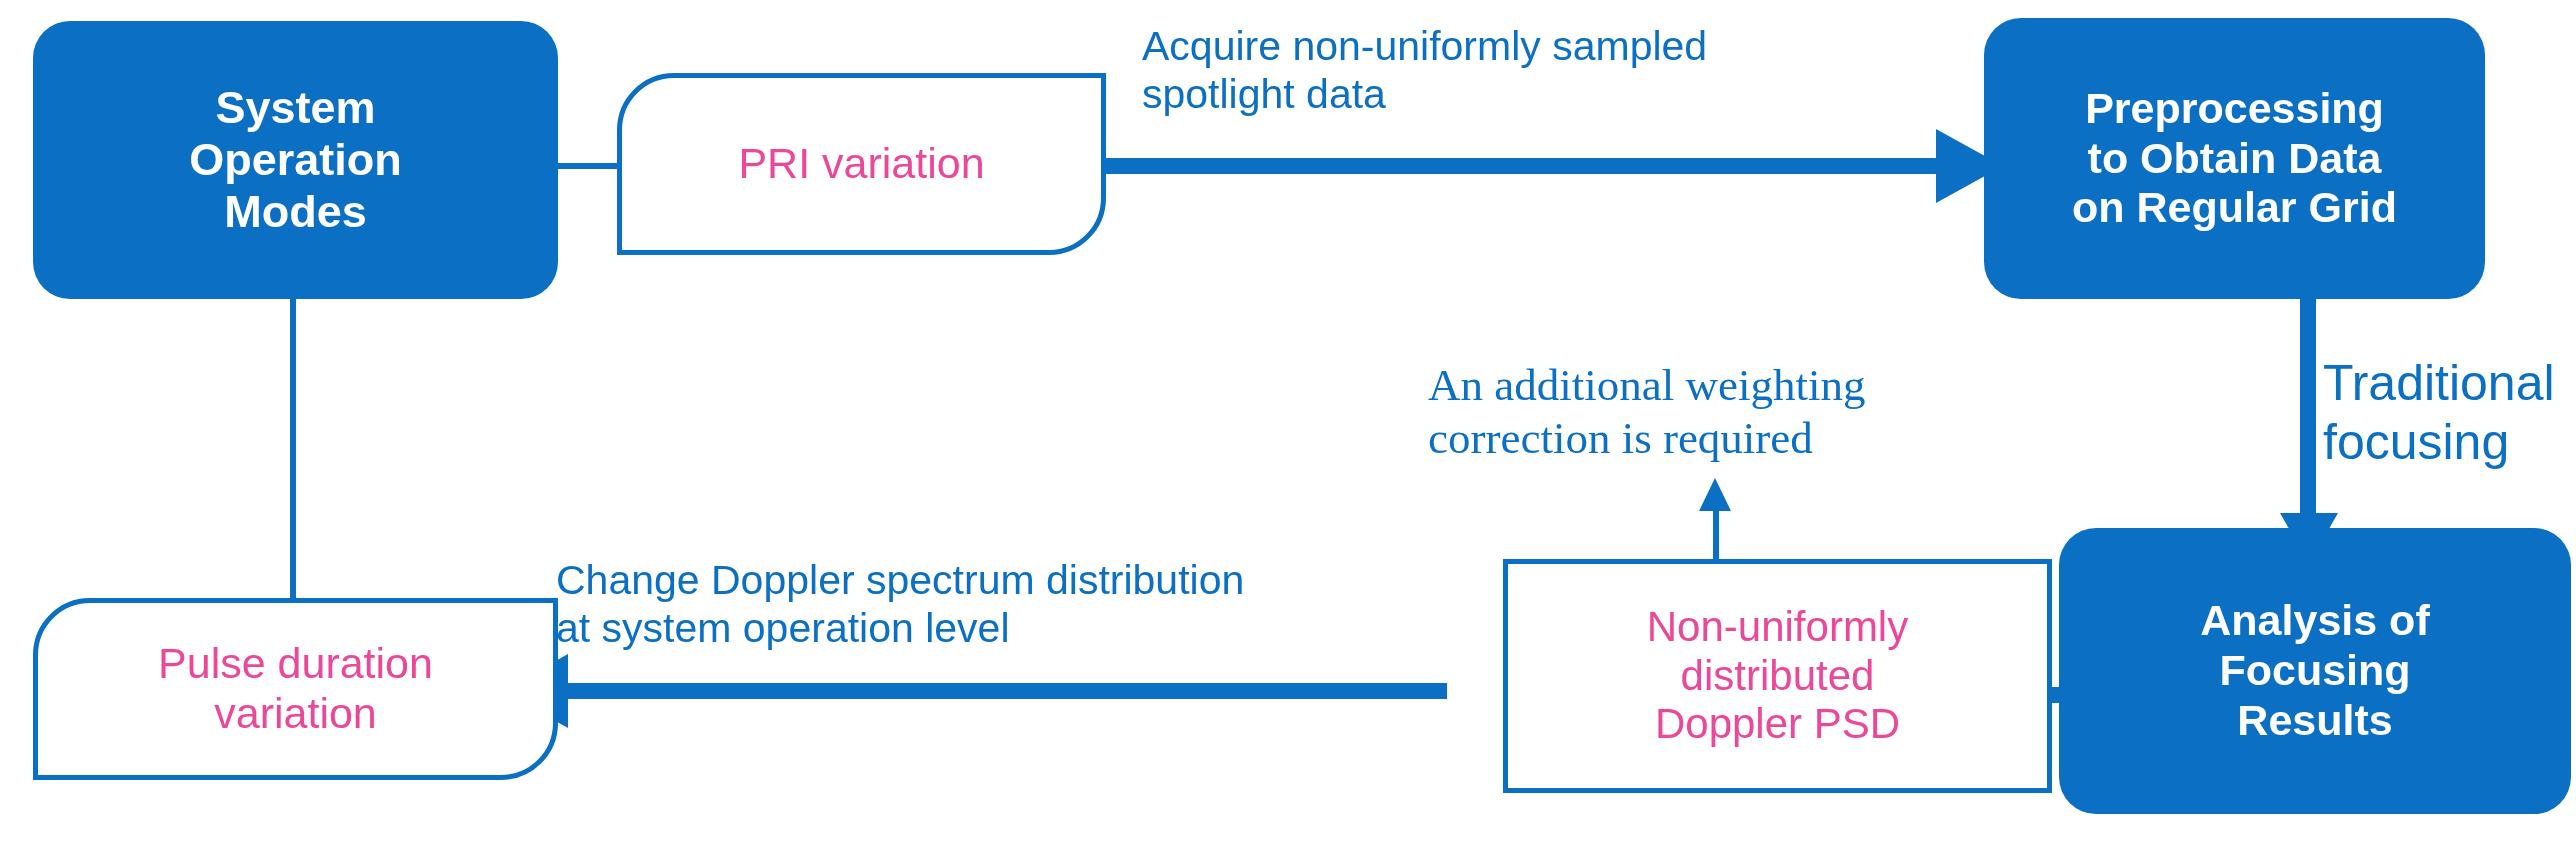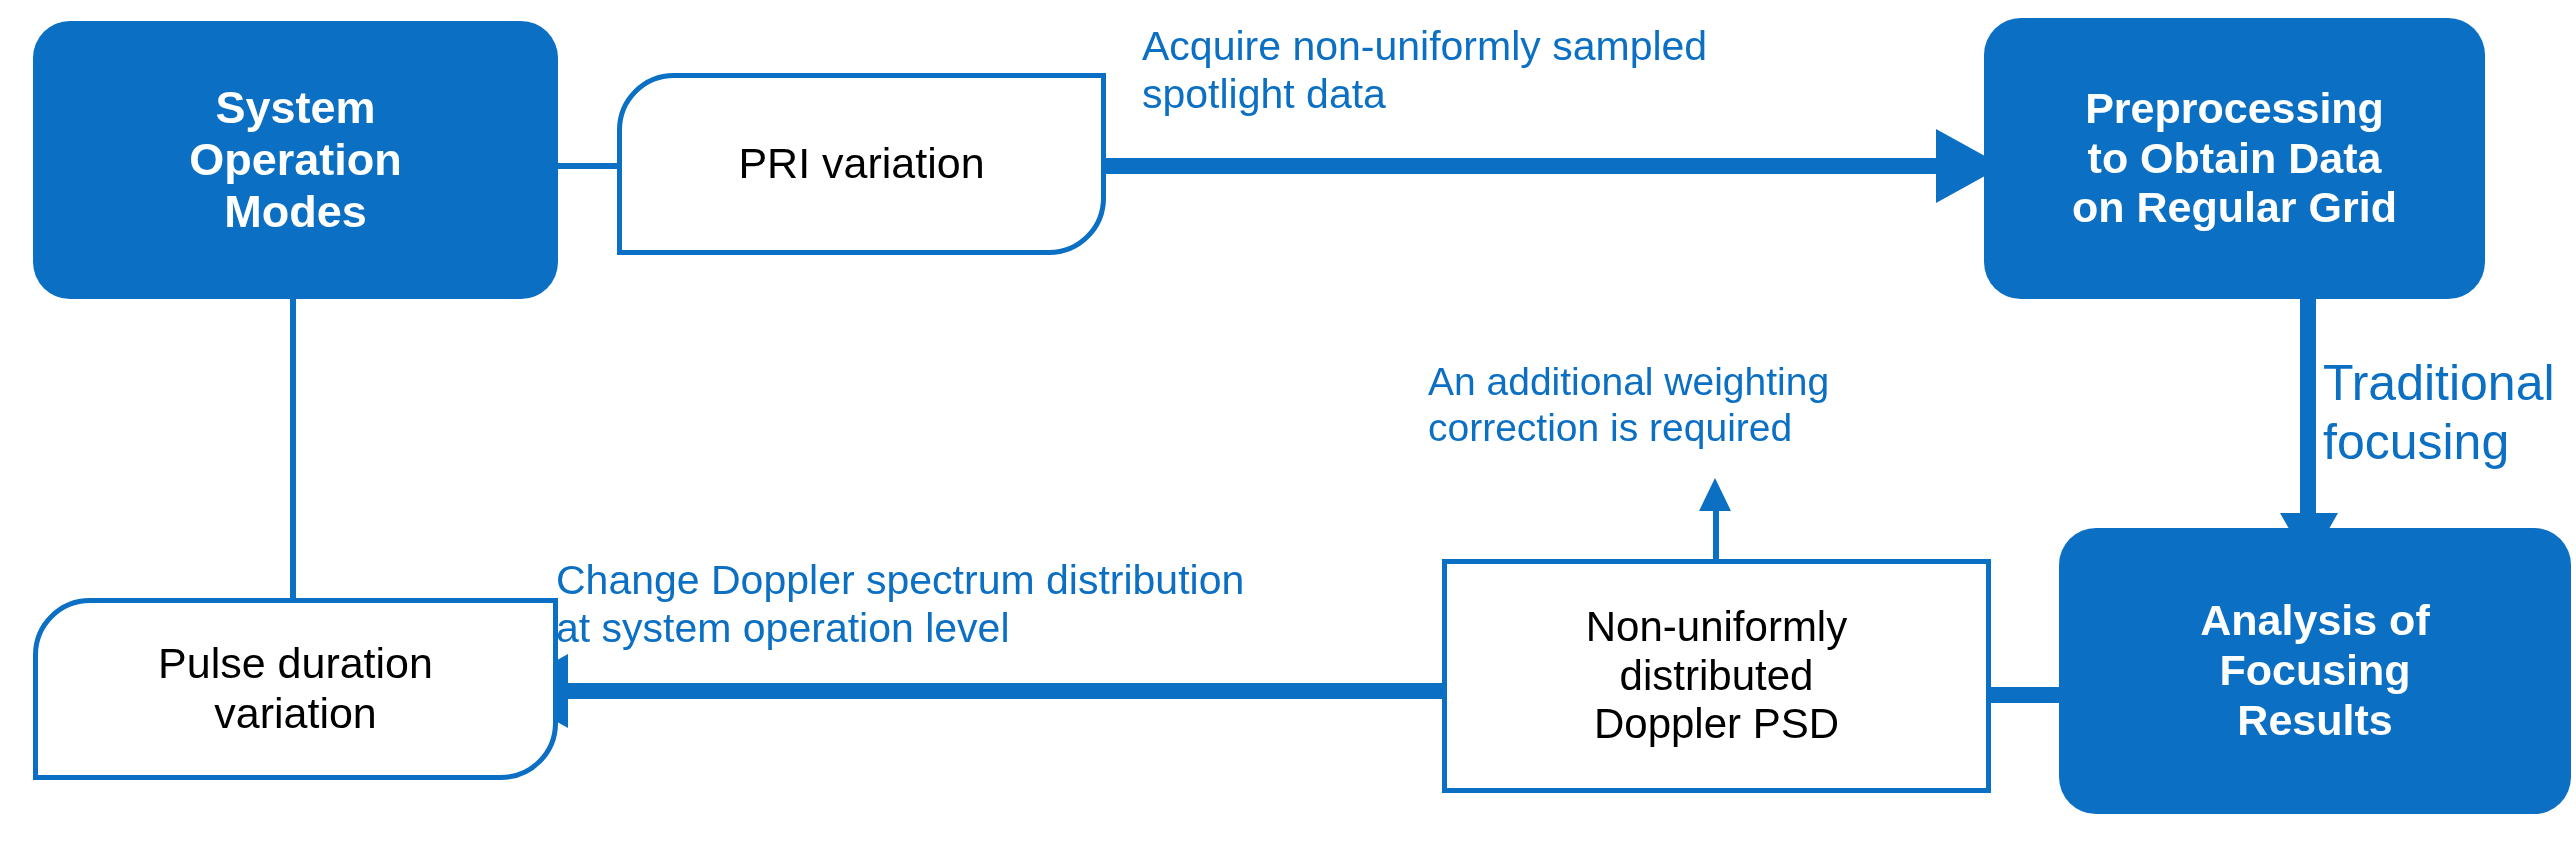--- a/index.html
+++ b/index.html
@@ -23,21 +23,21 @@
     white-space:pre-line;
   }
   .node.filled{
     background:#0B6FC3;
     color:#ffffff;
     font-weight:bold;
     border-radius:37px;
   }
   .node.outline{
     background:#ffffff;
-    color:#000000;
+    color:#ec4899;
     border:5.4px solid #0B6FC3;
     font-weight:normal;
   }
   
   .node.diag{
     border-radius:57px 0 57px 0;
   }
   .node.sharp{
     border-radius:0;
   }
@@ -111,33 +111,33 @@
   <div class="node outline diag" style="left:617px; top:73px; width:489px; height:182px; font-size:43px;">PRI variation</div>
 
   <div class="node filled" style="left:1984px; top:18px; width:501px; height:281px; font-size:43px;">Preprocessing
 to Obtain Data
 on Regular Grid</div>
 
   <div class="node filled" style="left:2059px; top:528px; width:512px; height:286px; font-size:43px;">Analysis of
 Focusing
 Results</div>
 
-  <div class="node outline sharp" style="left:1442px; top:559px; width:549px; height:234px; font-size:42px;">Non-uniformly
+  <div class="node outline sharp" style="left:1503px; top:559px; width:549px; height:234px; font-size:42px;">Non-uniformly
 distributed
 Doppler PSD</div>
 
   <div class="node outline diag" style="left:33px; top:598px; width:525px; height:182px; font-size:43px;">Pulse duration
 variation</div>
 
   <div class="edge-label" style="left:1142px; top:21.5px; width:831px; font-size:41px;">Acquire non-uniformly sampled
 spotlight data</div>
 
   <div class="edge-label" style="left:2323px; top:354px; width:239px; font-size:50px; text-align:left;">Traditional
 focusing</div>
 
-  <div class="edge-label" style="left:1428px; top:359px; width:574px; font-size:39px;">An additional weighting
+  <div class="edge-label" style="left:1428px; top:359px; width:574px; font-size:45px;font-family:Liberation Serif, serif;">An additional weighting
 correction is required</div>
 
   <div class="edge-label" style="left:556px; top:556px; width:897px; font-size:41px;">Change Doppler spectrum distribution
 at system operation level</div>
 
 </div>
 
 
 </body></html>

